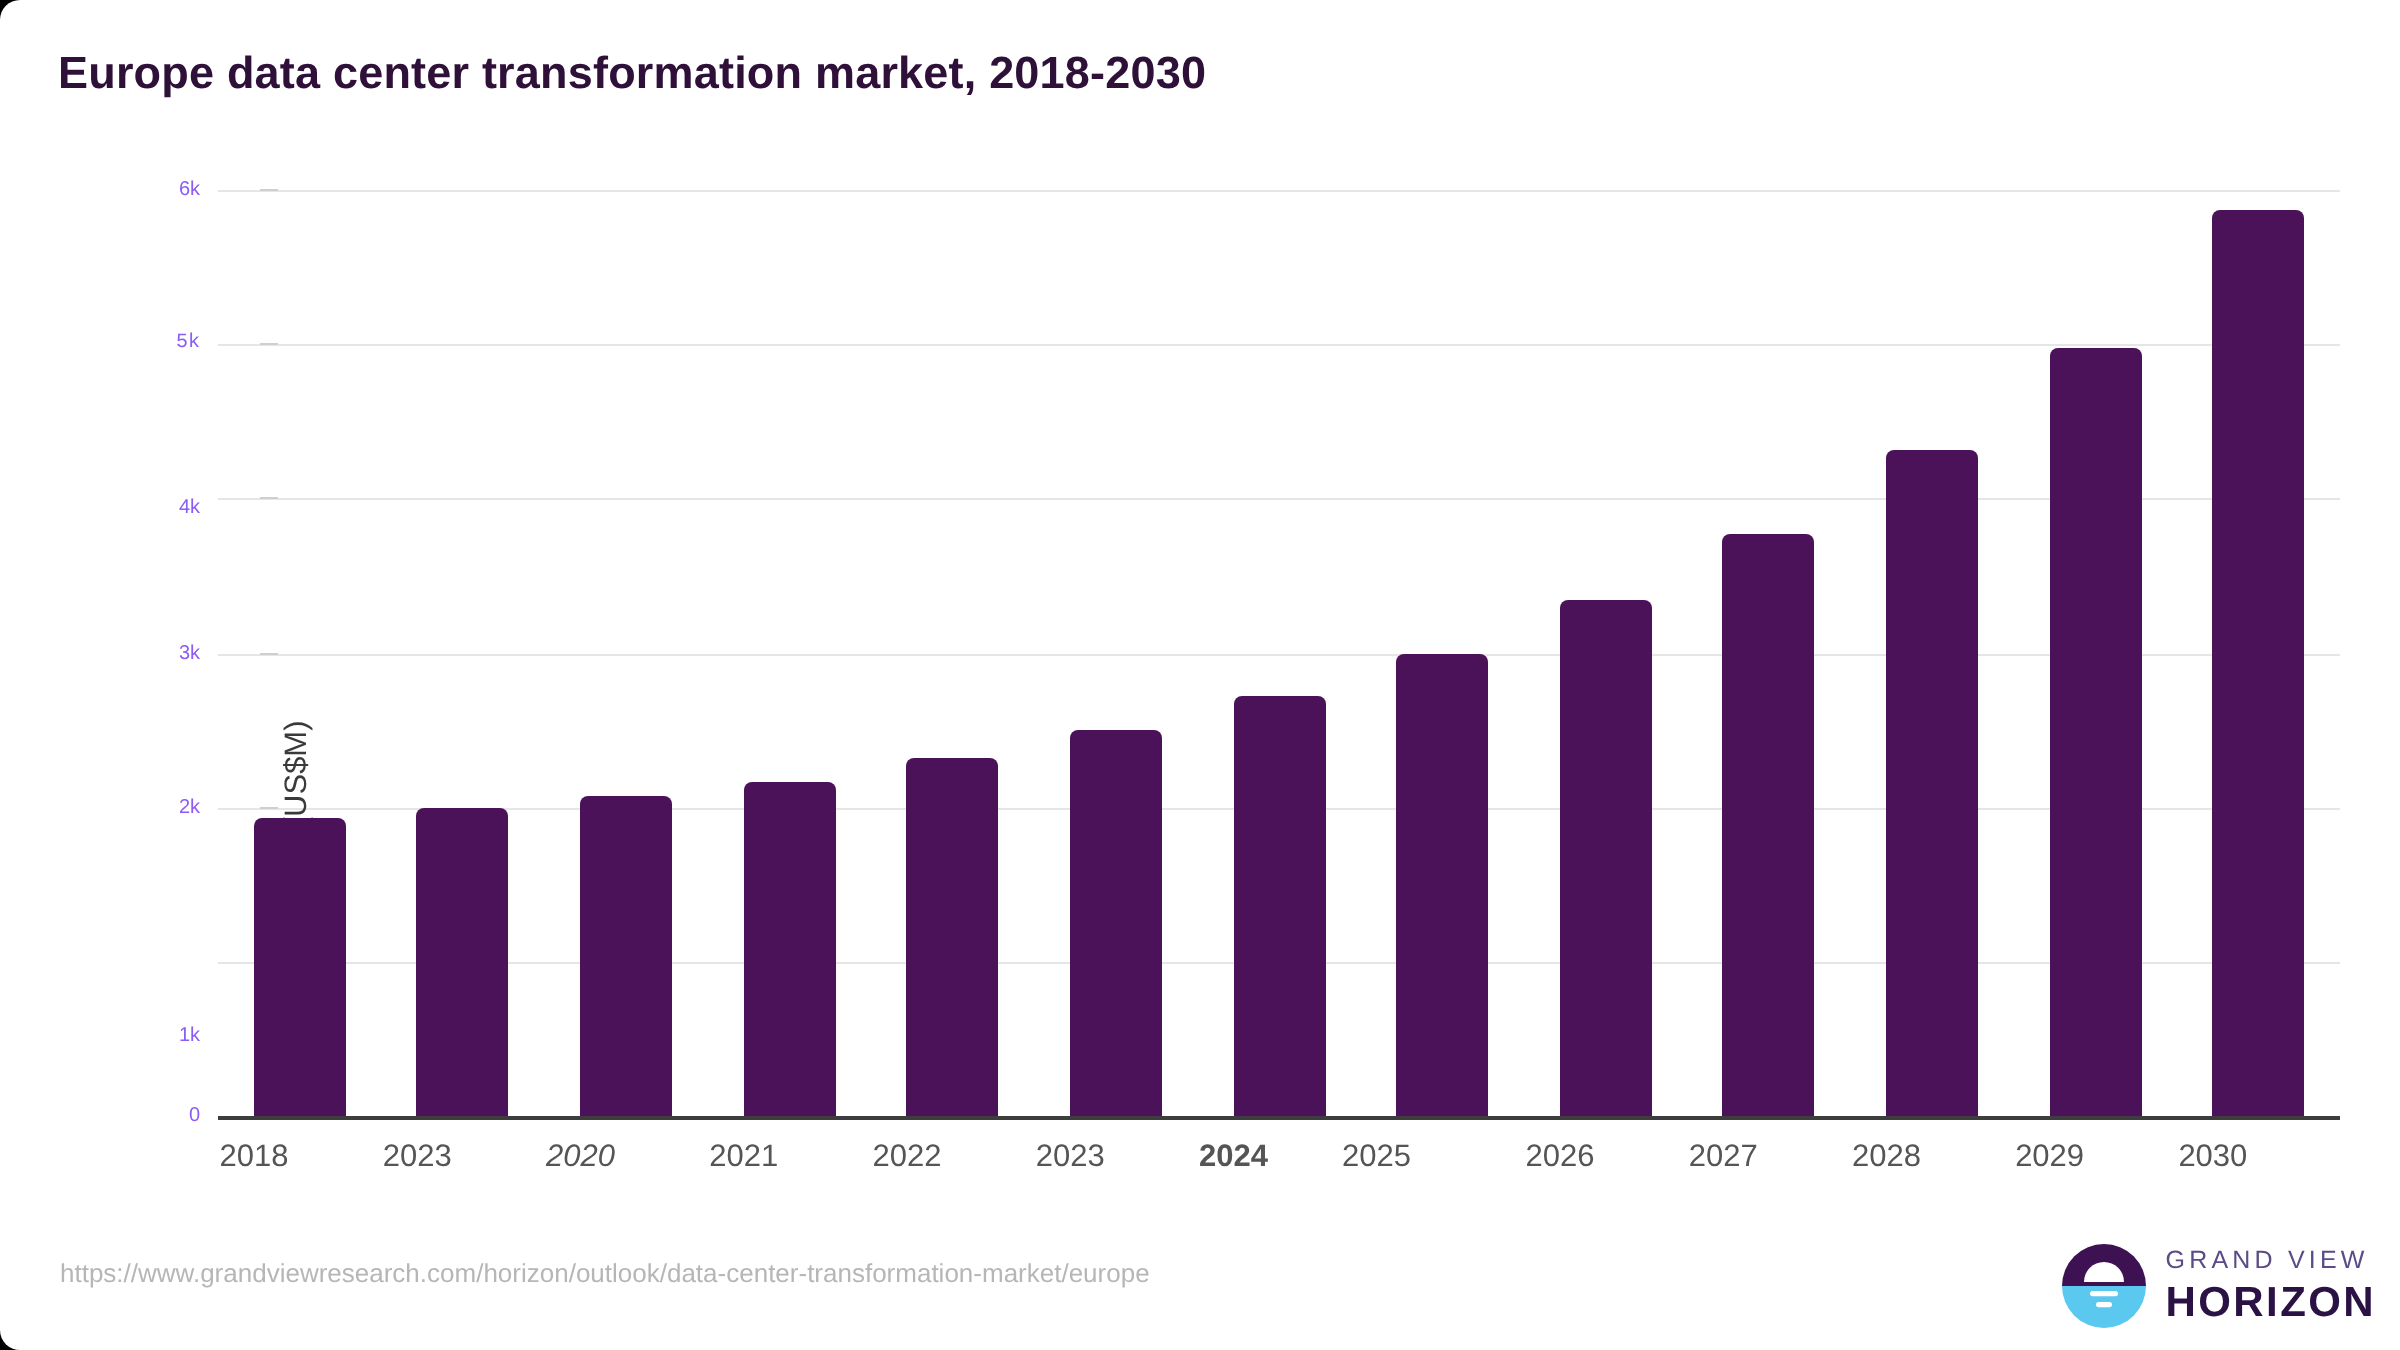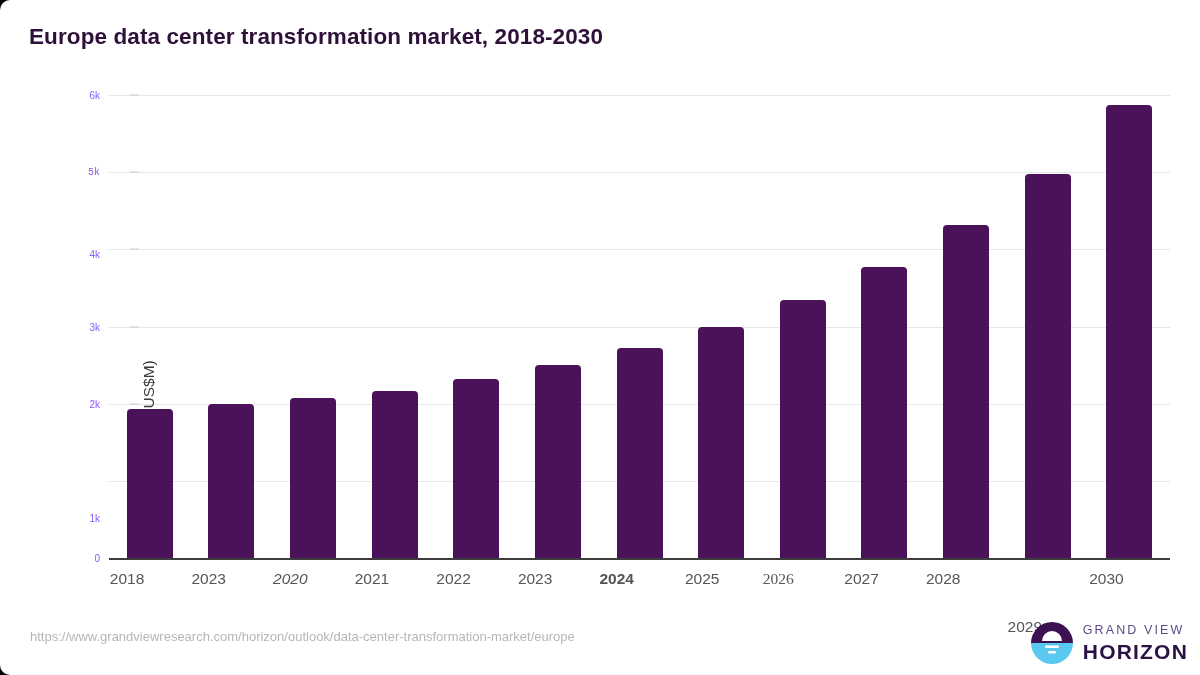--- a/index.html
+++ b/index.html
@@ -219,25 +219,25 @@
   <div id="axis-line-x"></div>
 
   <div id="xtick-labels">
       <div class="xtick-label" style="left: 0.807692px;">2018</div>
       <div class="xtick-label" style="left: 82.4231px;">2023</div>
       <div class="xtick-label" style="left: 164.038px; font-style: italic;">2020</div>
       <div class="xtick-label" style="left: 245.654px;">2021</div>
       <div class="xtick-label" style="left: 327.269px;">2022</div>
       <div class="xtick-label" style="left: 408.885px;">2023</div>
       <div class="xtick-label" style="left: 490.5px; font-weight: bold;">2024</div>
-      <div class="xtick-label" style="left: 576px;">2025</div>
-      <div class="xtick-label" style="left: 653.731px; font-family: Liberation Serif, serif;">2026</div>
+      <div class="xtick-label" style="left: 562px;">2025</div>
+      <div class="xtick-label" style="left: 653.731px;">2026</div>
       <div class="xtick-label" style="left: 735.346px;">2027</div>
       <div class="xtick-label" style="left: 816.962px;">2028</div>
-      <div class="xtick-label" style="left: 898.577px; margin-top: 48px;">2029</div>
+      <div class="xtick-label" style="left: 898.577px;">2029</div>
       <div class="xtick-label" style="left: 980.192px;">2030</div>
     </div>
 
   <div id="logo">
     <svg id="logo-mark" viewBox="0 0 44 44">
       <defs>
         <clipPath id="circ">
             <circle cx="22" cy="22" r="21"></circle>
           </clipPath>
       </defs>

